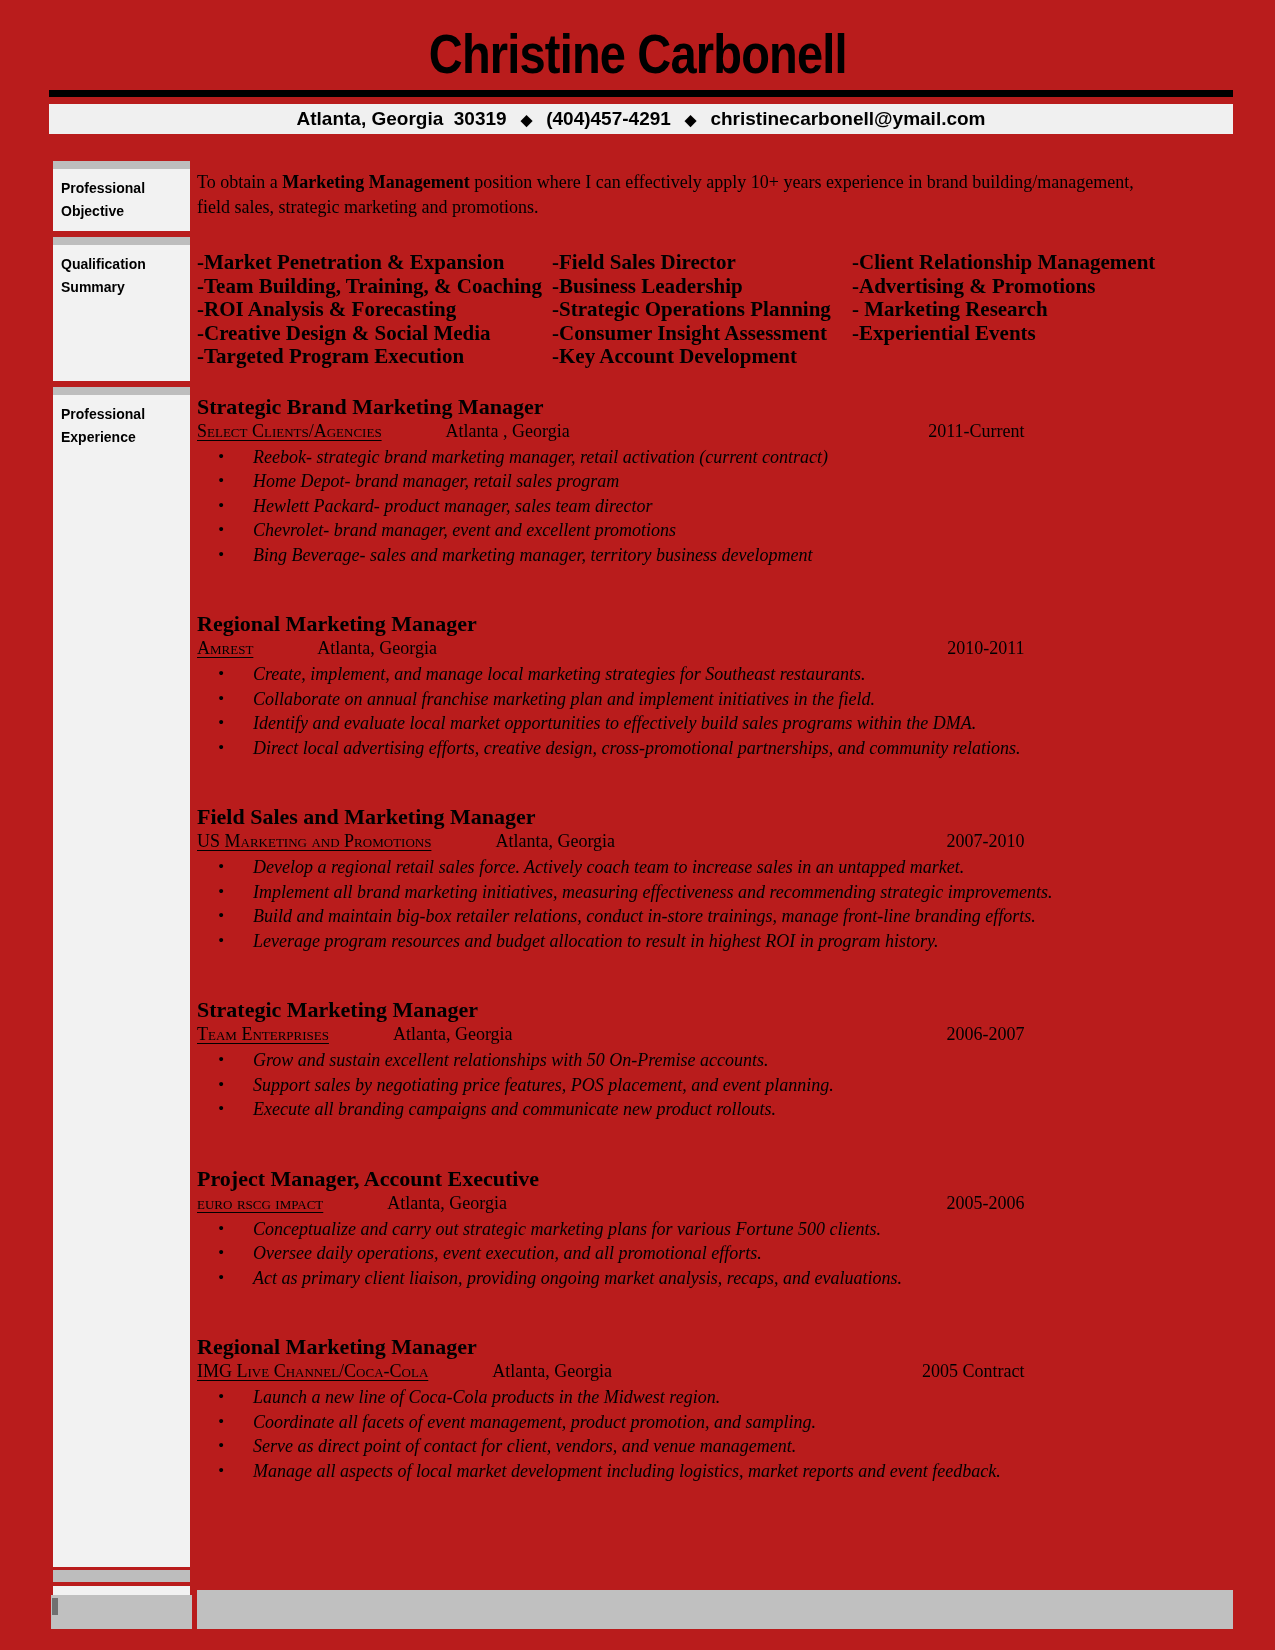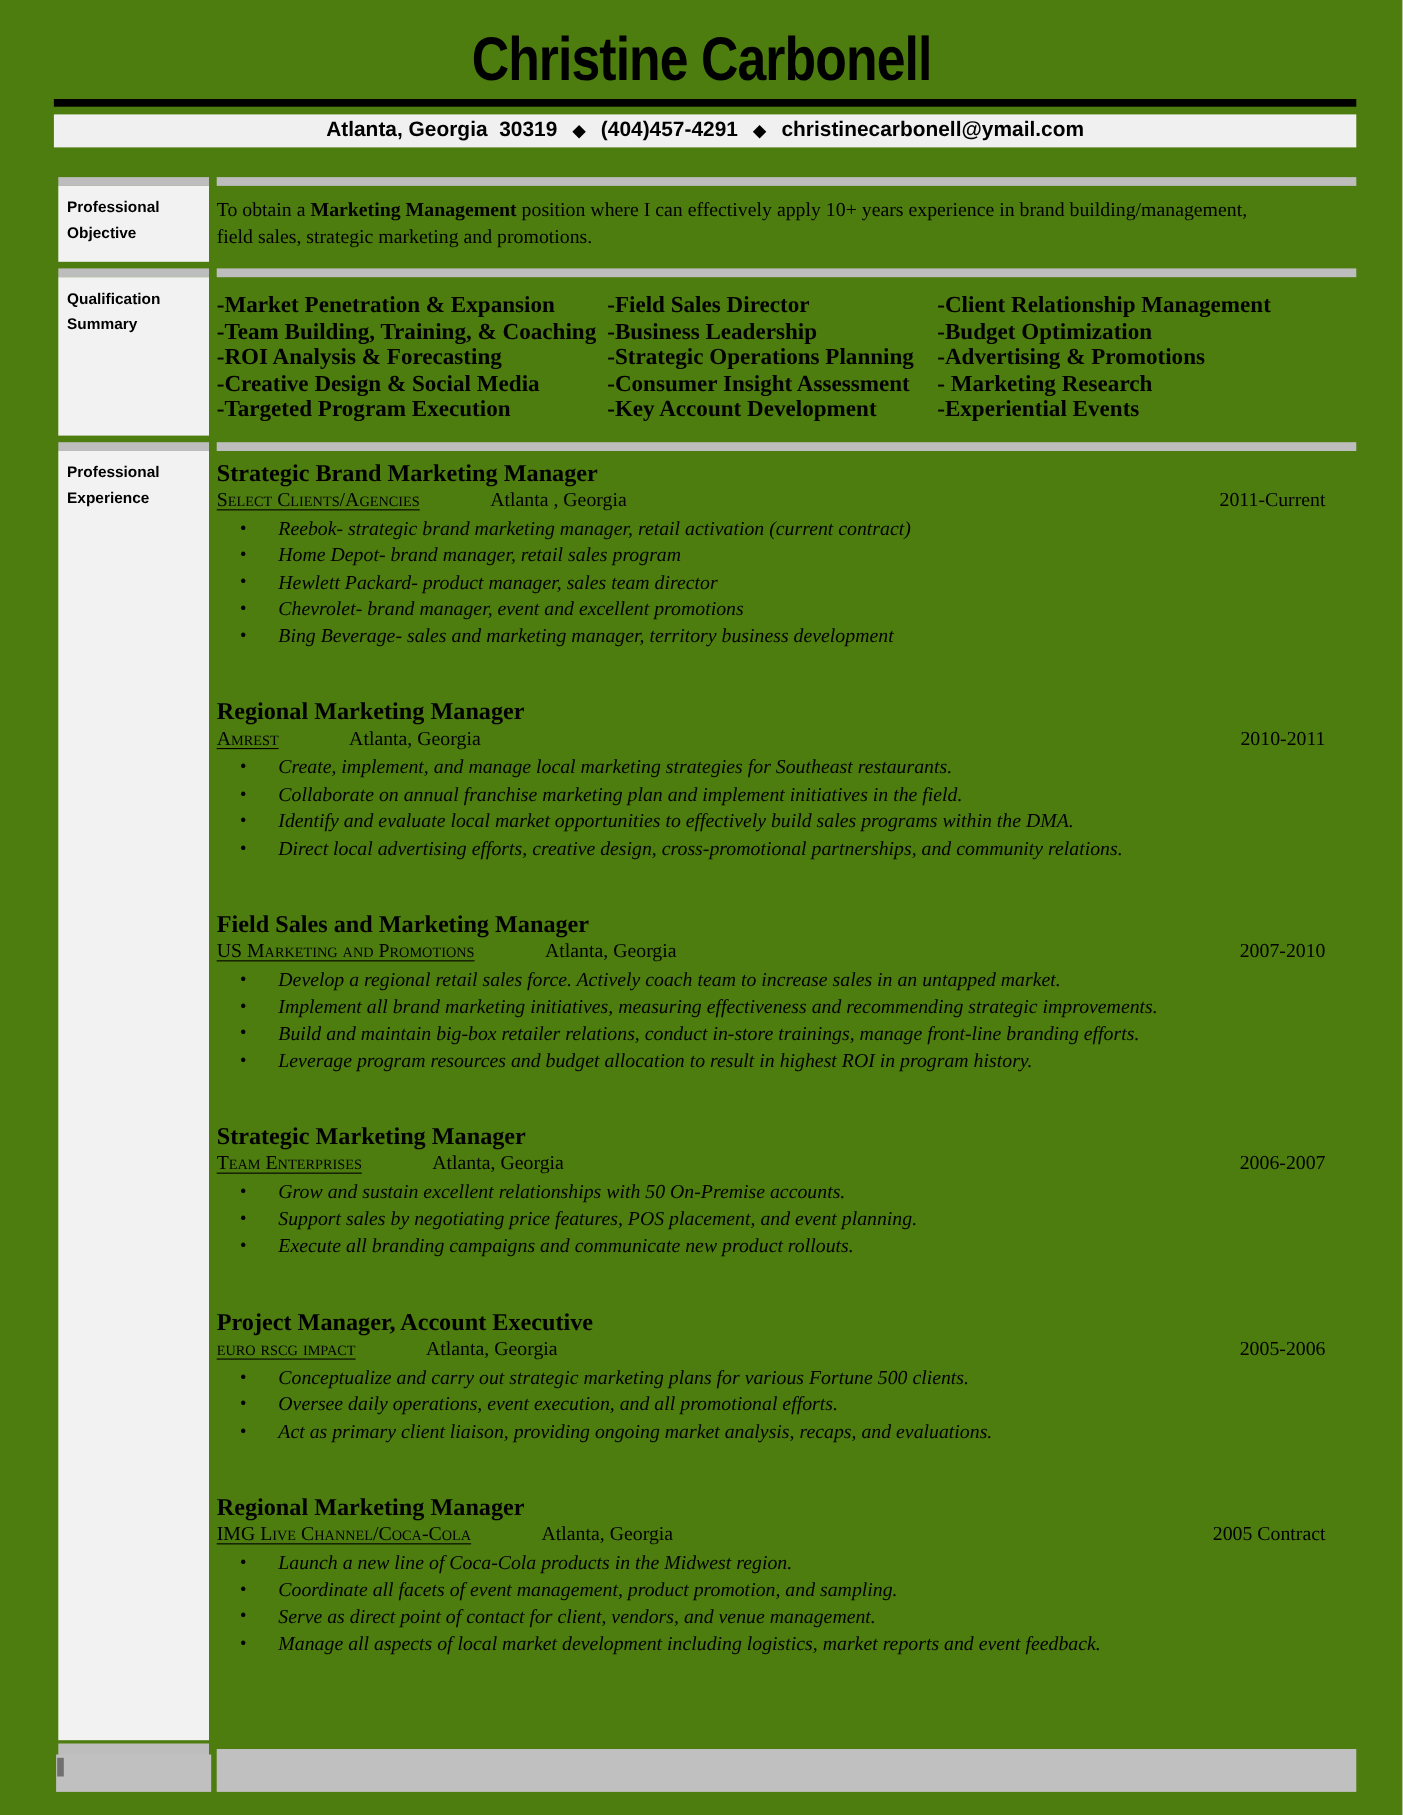--- a/index.html
+++ b/index.html
@@ -1,35 +1,35 @@
 <!DOCTYPE html>
 <html><head>
 <meta charset="utf-8">
 <style>
   html,body{margin:0;padding:0;background:#ffffff;}
-  .page{position:relative;width:1275px;height:1650px;background:#4d7c0f;overflow:hidden;
+  .page{position:relative;width:1275px;height:1650px;background:#b91c1c;overflow:hidden;
         font-family:"Liberation Serif",serif;color:#000;}
 
   
   .page-title{margin:0;padding-top:24px;text-align:center;
               font-family:"Liberation Sans",sans-serif;font-weight:bold;font-size:56px;line-height:60px;}
   .page-title span{display:inline-block;transform:scaleX(0.84);transform-origin:center;letter-spacing:-1px;}
   .black-rule{margin:6px 42px 0 49px;width:1184px;height:7px;background:#000;}
   .contact-bar{margin:7px 42px 0 49px;width:1184px;height:30px;background:#f0f0f0;
                display:flex;align-items:center;justify-content:center;
                font-family:"Liberation Sans",sans-serif;font-weight:bold;font-size:19px;}
   .contact-bar span{white-space:pre;}
   .diamond{font-size:15px;margin:0 14px;line-height:1;}
 
   
   .sections{margin:27px 0 0 53px;width:1180px;}
   .section{display:flex;gap:7px;align-items:stretch;}
   .section + .section{margin-top:6px;}
   .side{width:137px;flex:none;display:flex;flex-direction:column;}
-  .content{flex:1;display:flex;flex-direction:column;min-width:0;}
+  .content{flex:1;display:flex;min-width:0;}
   .gbar{height:8px;background:#bdbdbd;flex:none;}
   .side-box{flex:1;background:#f2f2f2;padding:8px 6px 8px 8px;
             font-family:"Liberation Sans",sans-serif;font-weight:bold;font-size:14px;line-height:23px;}
   .content-body{padding:9px 0 10px 0;}
 
   
   .objective-text{font-size:18px;line-height:25px;max-width:952px;}
   .objective-text b{font-weight:bold;}
 
   
@@ -113,21 +113,20 @@
               </div>
               <div class="qcol">
                 <div class="qitem">-Field Sales Director</div>
                 <div class="qitem">-Business Leadership</div>
                 <div class="qitem">-Strategic Operations Planning</div>
                 <div class="qitem">-Consumer Insight Assessment</div>
                 <div class="qitem">-Key Account Development</div>
               </div>
               <div class="qcol">
                 <div class="qitem">-Client Relationship Management</div>
-                <div class="qitem">-Budget Optimization</div>
                 <div class="qitem">-Advertising &amp; Promotions</div>
                 <div class="qitem">- Marketing Research</div>
                 <div class="qitem">-Experiential Events</div>
               </div>
             </div>
         </div>
       </div>
     </div>
 
     <div class="section section-experience">

